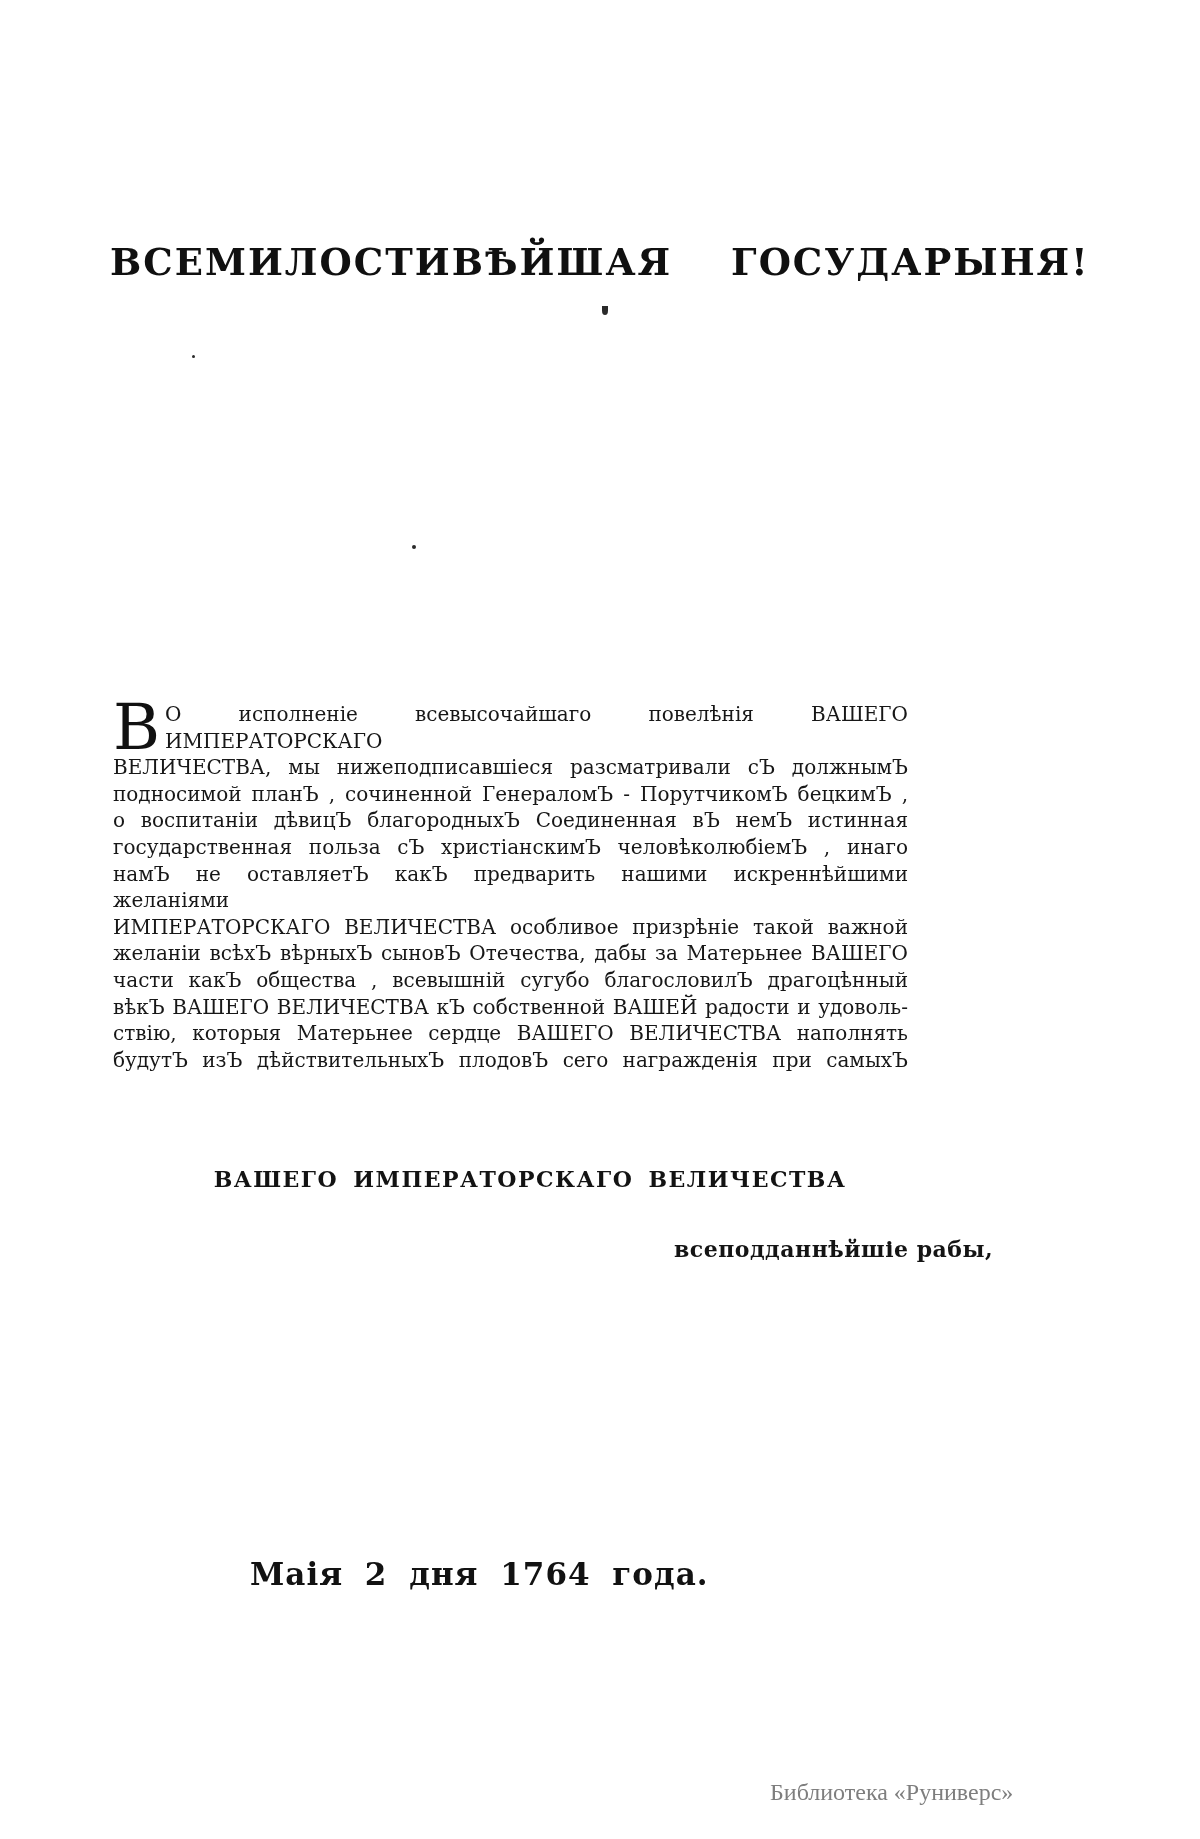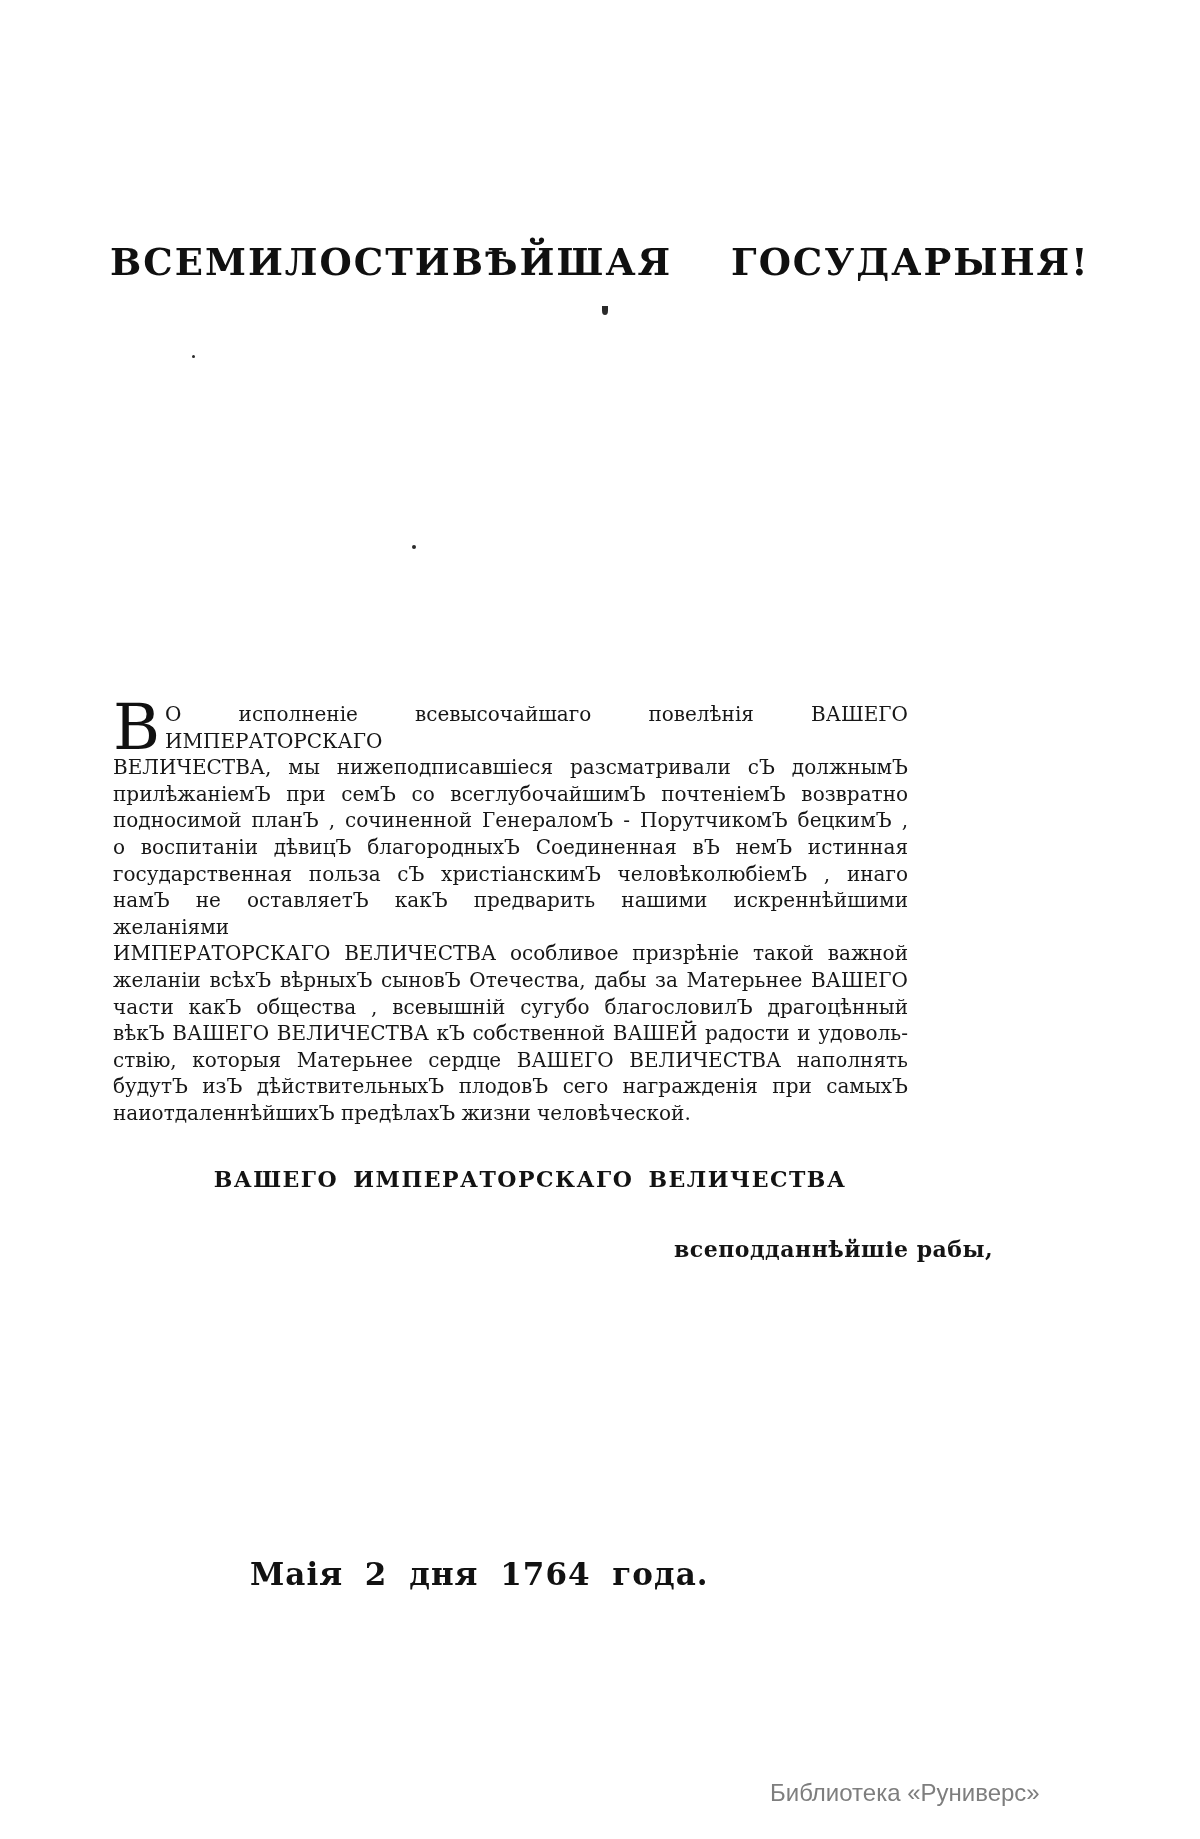--- a/index.html
+++ b/index.html
@@ -88,21 +88,21 @@
     font-size: 31px;
     font-weight: bold;
     letter-spacing: 1px;
     word-spacing: 10px;
     color: #121212;
   }
   
   .watermark {
     position: absolute;
     top: 1779px; left: 770px;
-    font-family: Liberation Sans, sans-serif;
+    font-family: Liberation Serif, serif;
     font-size: 24px;
     color: #7e7e7e;
   }
   
   .speck {
     position: absolute;
     background: #2a2a2a;
     border-radius: 50%;
   }
   .speck-1 { top: 306px; left: 602px; width: 6px; height: 9px; border-radius: 0 0 60% 60%; }
@@ -117,32 +117,30 @@
   <div class="heading">ВСЕМИЛОСТИВѢЙШАЯ ГОСУДАРЫНЯ!</div>
 
   <span class="speck speck-1"></span>
   <span class="speck speck-2"></span>
   <span class="speck speck-3"></span>
 
   <div class="body-text">
     <span class="drop-cap">В</span>
     <div class="body-line">О исполненіе всевысочайшаго повелѣнія ВАШЕГО ИМПЕРАТОРСКАГО</div>
     <div class="body-line">ВЕЛИЧЕСТВА, мы нижеподписавшіеся разсматривали сЪ должнымЪ</div>
-    <div class="body-line">прилѣжаніемЪ при семЪ со всеглубочайшимЪ почтеніемЪ возвратно</div>
     <div class="body-line">подносимой планЪ , сочиненной ГенераломЪ - ПорутчикомЪ бецкимЪ ,</div>
     <div class="body-line">о воспитаніи дѣвицЪ благородныхЪ  Соединенная вЪ немЪ истинная</div>
     <div class="body-line">государственная польза сЪ христіанскимЪ человѣколюбіемЪ , инаго</div>
     <div class="body-line">намЪ не оставляетЪ какЪ предварить нашими искреннѣйшими желаніями</div>
     <div class="body-line">ИМПЕРАТОРСКАГО ВЕЛИЧЕСТВА особливое призрѣніе такой важной</div>
     <div class="body-line">желаніи всѣхЪ вѣрныхЪ сыновЪ Отечества, дабы за Матерьнее ВАШЕГО</div>
     <div class="body-line">части какЪ общества , всевышній сугубо благословилЪ драгоцѣнный</div>
     <div class="body-line">вѣкЪ ВАШЕГО ВЕЛИЧЕСТВА кЪ собственной ВАШЕЙ радости и удоволь-</div>
     <div class="body-line">ствію, которыя Матерьнее сердце ВАШЕГО ВЕЛИЧЕСТВА наполнять</div>
     <div class="body-line">будутЪ изЪ дѣйствительныхЪ плодовЪ сего награжденія при самыхЪ</div>
-    <div class="body-line last-line">наиотдаленнѣйшихЪ предѣлахЪ жизни человѣческой.</div>
   </div>
 
   <div class="salutation">ВАШЕГО ИМПЕРАТОРСКАГО ВЕЛИЧЕСТВА</div>
 
   <div class="subscription">всеподданнѣйшіе рабы,</div>
 
 
   <div class="date-line">Маія 2 дня 1764 года.</div>
 
   <div class="watermark">Библиотека «Руниверс»</div>

